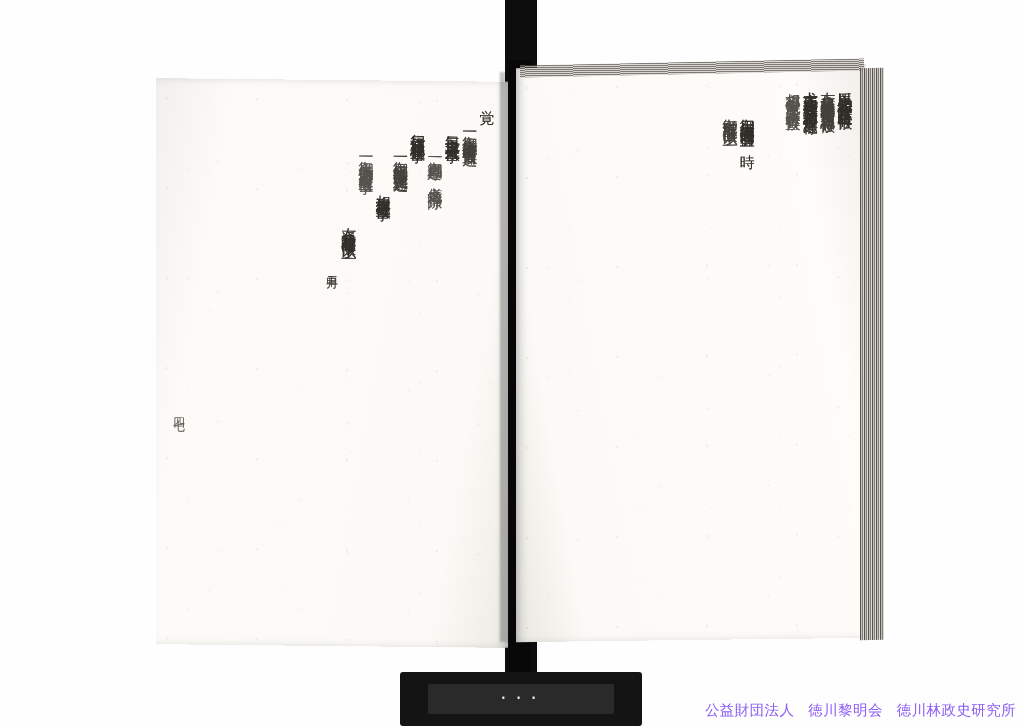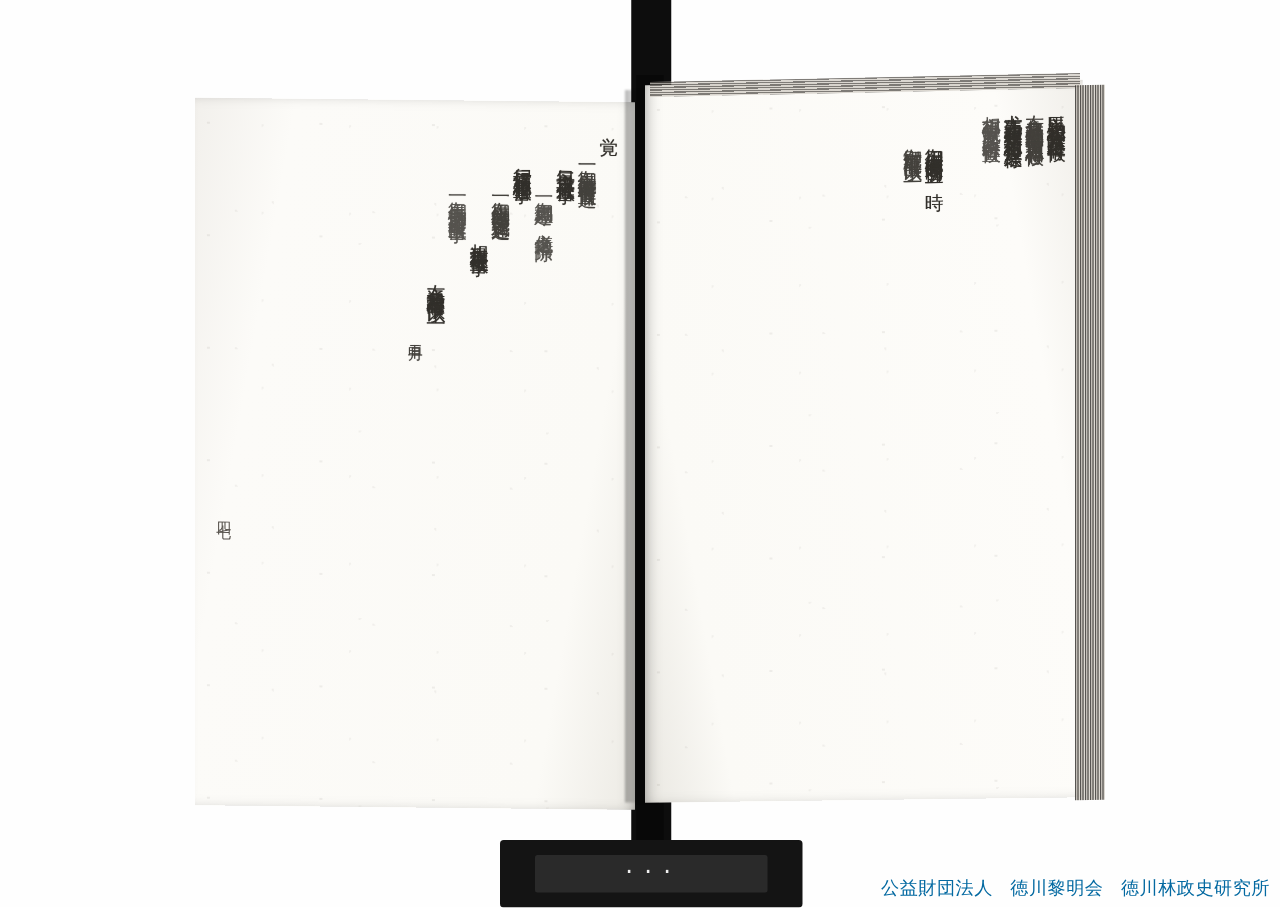--- a/index.html
+++ b/index.html
@@ -210,21 +210,21 @@
     letter-spacing: 2px;
   }
 
   
   .credit {
     position: absolute;
     right: 8px;
     bottom: 6px;
     font-family: "DejaVu Sans", sans-serif;
     font-size: 14.5px;
-    color: #0369a1;
+    color: #8b5cf6;
     letter-spacing: .4px;
     white-space: nowrap;
   }
   .credit .sp { display: inline-block; width: 14px; }
 </style>
 </head>
 <body>
 
 <div id="scan">
 

